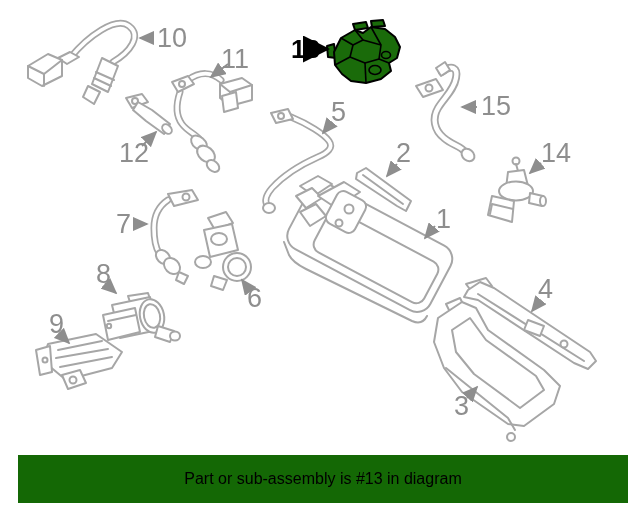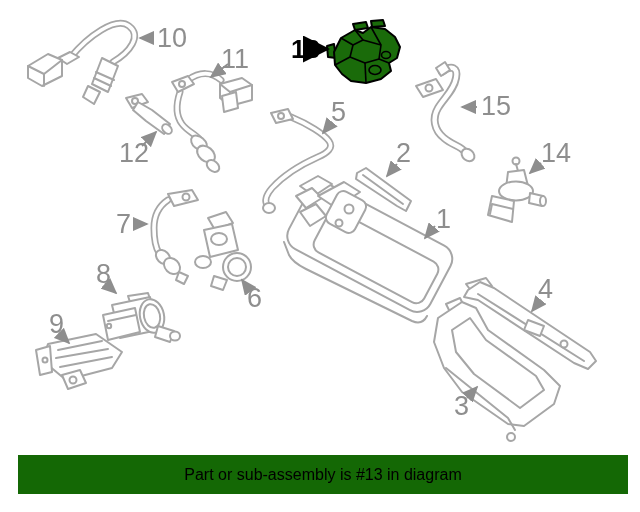--- a/index.html
+++ b/index.html
@@ -12,21 +12,21 @@
   .body{stroke:#a6a6a6;stroke-width:2;fill:#ffffff;stroke-linejoin:round;}
   .tube{stroke:#a6a6a6;stroke-width:7;fill:none;stroke-linecap:round;}
   .tubein{stroke:#ffffff;stroke-width:3.6;fill:none;stroke-linecap:round;}
   .lbl{font-size:27px;fill:#8e8e8e;}
   .lbl13{font-size:26px;fill:#000;font-weight:bold;}
   .arr{stroke:#8e8e8e;stroke-width:1.8;fill:none;}
   .arrB{stroke:#000;stroke-width:3;fill:none;}
   .hl{stroke:#000;stroke-width:2;fill:#1a6b0a;stroke-linejoin:round;}
   .hlln{stroke:#000;stroke-width:1.6;fill:none;stroke-linejoin:round;}
   #banner{
-    position:absolute;left:18px;top:455px;width:610px;height:39px;
+    position:absolute;left:18px;top:455px;width:610px;height:48px;
     background:#146805;color:#000;display:flex;flex-direction:row;
     align-items:center;justify-content:center;
     font-size:16px;line-height:20px;text-align:center;
   }
 </style>
 </head>
 <body>
 
 <svg id="diagram" width="640" height="512" viewBox="0 0 640 512">
   <defs>

